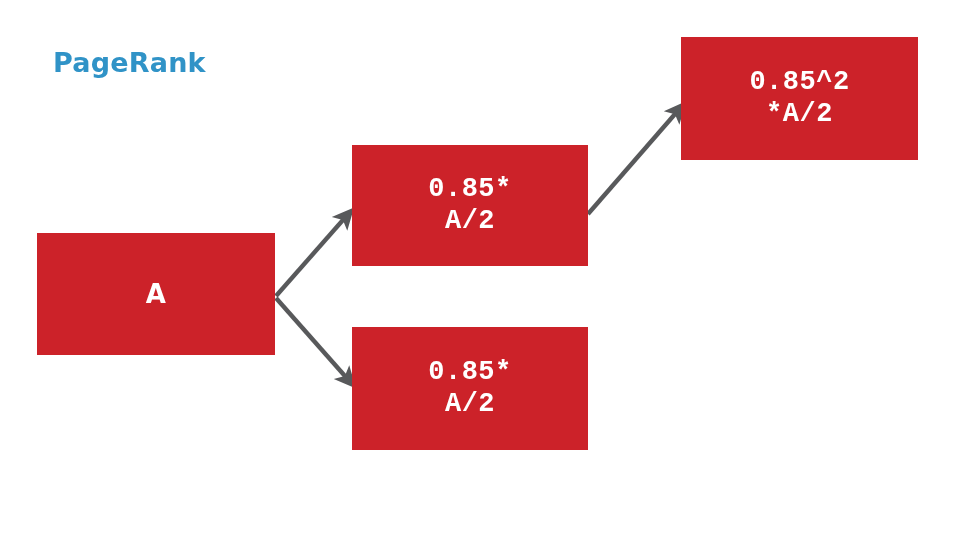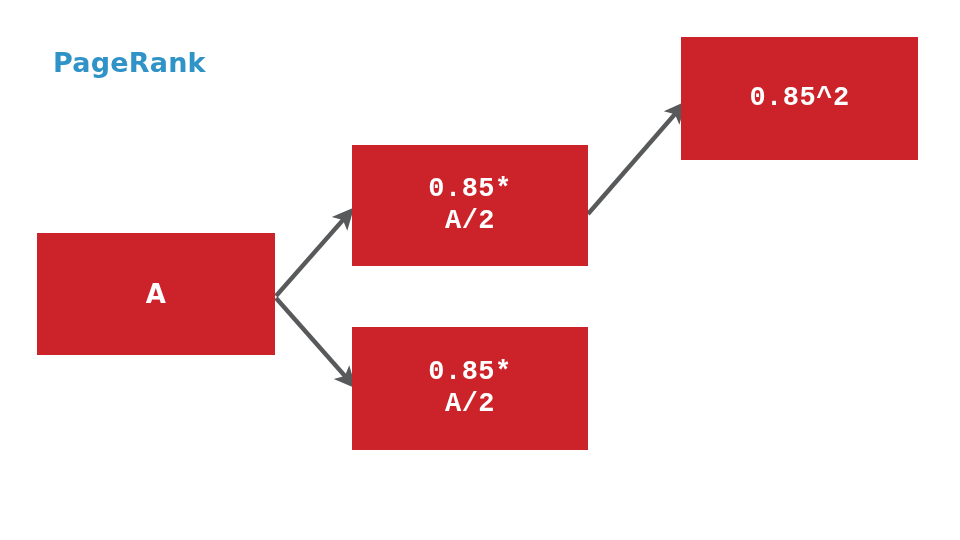--- a/index.html
+++ b/index.html
@@ -115,15 +115,16 @@
     <div class="node-label big">A/2</div>
   </div>
 
   <div id="box-bottom" class="node-box">
     <div class="node-label big">0.85*</div>
     <div class="node-label big">A/2</div>
   </div>
 
   <div id="box-topright" class="node-box">
     <div class="node-label big">0.85^2</div>
+    <div class="node-label big">*A/2</div>
   </div>
 
 </div>
 
 </body></html>

